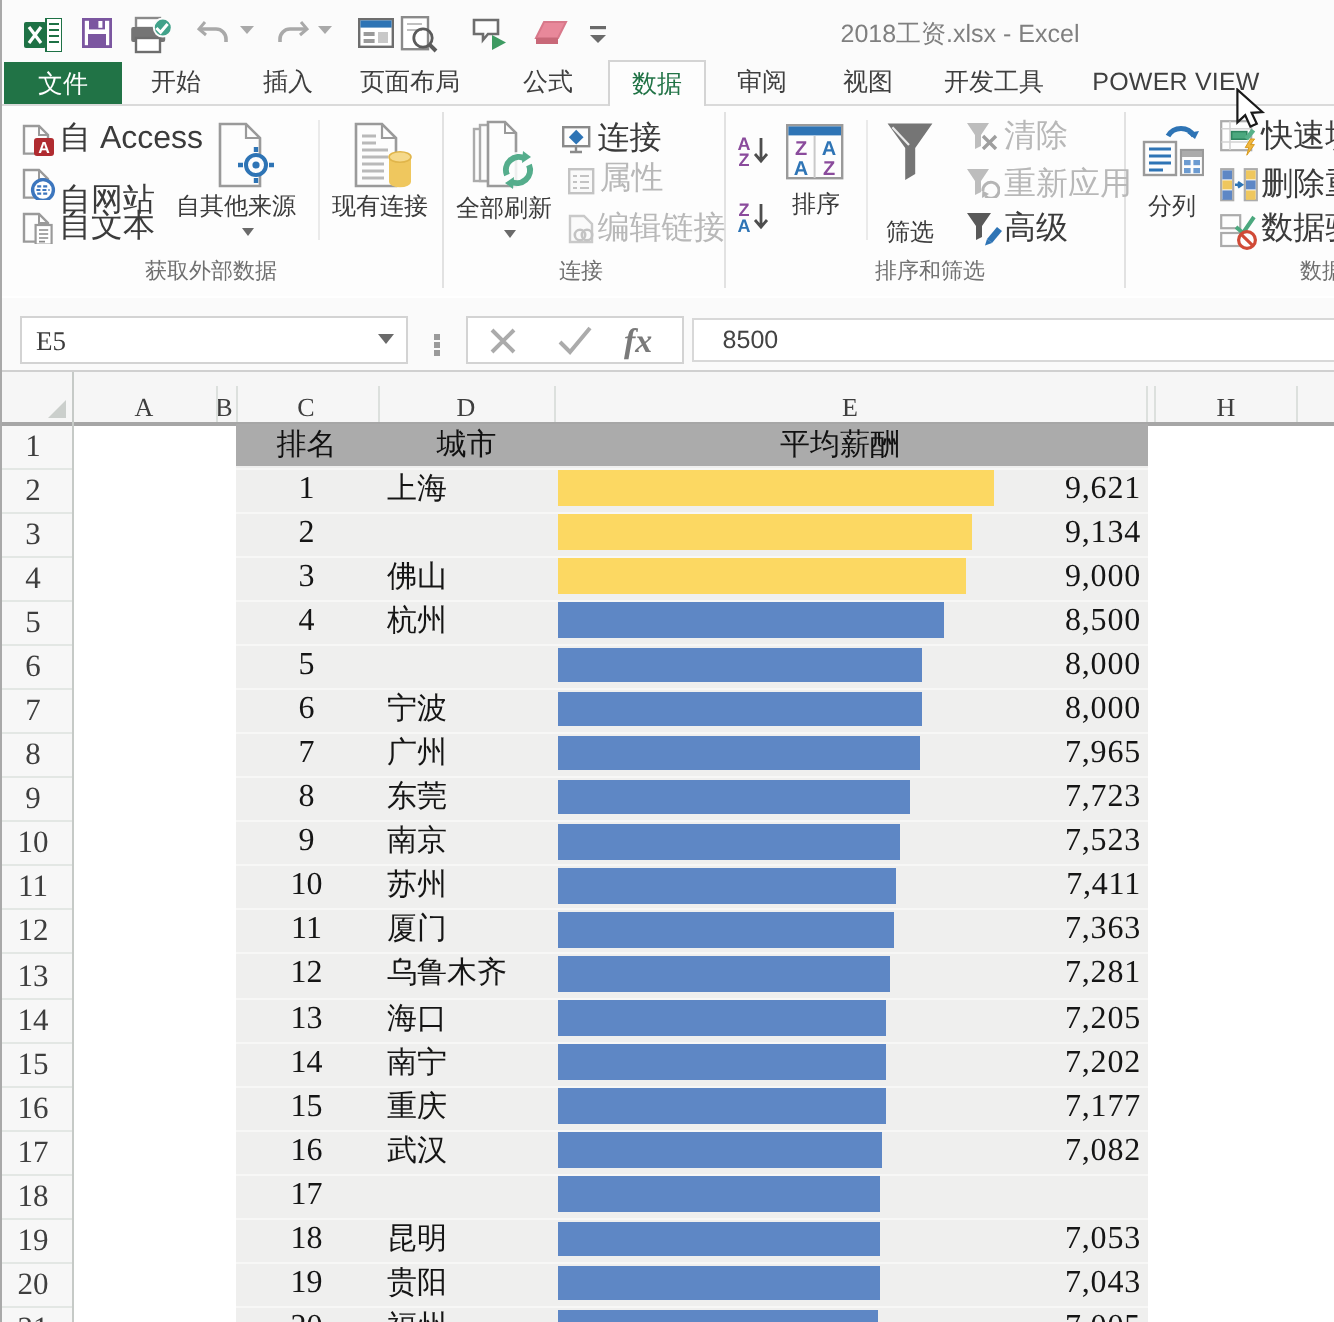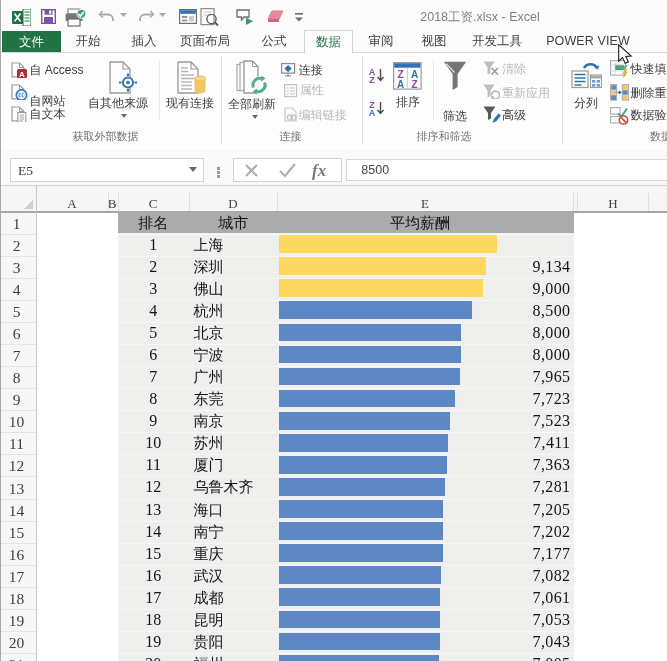--- a/index.html
+++ b/index.html
@@ -10,21 +10,21 @@
 #title{position:absolute;top:9px;left:380px;width:200px;text-align:center;font-size:12.5px;color:#7F7F7F}
 
 .tab{position:absolute;top:31px;height:21px;line-height:21px;font-size:12.5px;color:#3F3F3F;text-align:center}
 #filetab{position:absolute;left:2px;top:30.5px;width:59px;height:22px;background:#217346;color:#fff;font-size:12.5px;text-align:center;line-height:22px}
 #seltab{position:absolute;left:304px;top:29.5px;width:49px;height:23.5px;background:#FDFDFD;border:1px solid #D4D4D4;border-bottom:none;color:#217346;font-size:12.5px;text-align:center;line-height:23px;z-index:3}
 #tabline{position:absolute;left:0;top:52px;width:667px;height:1px;background:#DADADA;z-index:2}
 #ribbon{position:absolute;left:1px;top:53px;width:666px;height:95px;background:#FDFDFD}
 .gsep{position:absolute;top:56px;height:88px;width:1px;background:#E2E2E2}
 .isep{position:absolute;top:60px;height:60px;width:1px;background:#EAEAEA}
 .glabel{position:absolute;top:129px;height:14px;line-height:14px;font-size:11px;color:#707070;text-align:center;white-space:nowrap}
-.sbtxt{position:absolute;font-size:12px;color:#3B3B3B;white-space:nowrap;height:16px;line-height:16px}
+.sbtxt{position:absolute;font-size:16px;color:#3B3B3B;white-space:nowrap;height:16px;line-height:16px}
 .sbtxt.dis{color:#B8B8B8}
 .bigtxt{position:absolute;font-size:12px;color:#3B3B3B;text-align:center;white-space:nowrap;height:14px;line-height:14px}
 .dd{position:absolute;width:0;height:0;border-left:3.5px solid transparent;border-right:3.5px solid transparent;border-top:4px solid #6A6A6A}
 
 #fbar{position:absolute;left:1px;top:149px;width:666px;height:37px;background:#FAFAFA}
 #namebox{position:absolute;left:10px;top:158px;width:193.5px;height:23.5px;background:#fff;border:1px solid #D3D3D3}
 #nametext{position:absolute;left:7px;top:4px;font-family:"Liberation Serif",serif;font-size:13.5px;color:#3B3B3B}
 #fxbox{position:absolute;left:232.5px;top:158px;width:109px;height:23.5px;background:#fff;border:1px solid #D3D3D3}
 #inputbox{position:absolute;left:346.3px;top:158.5px;width:321px;height:22.8px;background:#fff;border:1px solid #D8D8D8;border-right:none}
 #inputtext{position:absolute;left:14px;top:3.5px;font-size:12.5px;color:#444}
@@ -127,21 +127,21 @@
 <div class="tab" style="left:470px;width:54px">开发工具</div>
 <div class="tab" style="left:546px;width:84px;letter-spacing:0.1px">POWER VIEW</div>
 
 <div class="gsep" style="left:220.5px"></div>
 <div class="gsep" style="left:361.7px"></div>
 <div class="gsep" style="left:561.6px"></div>
 <div class="isep" style="left:159.2px"></div>
 <div class="isep" style="left:433px"></div>
 <div class="glabel" style="left:40px;width:131px">获取外部数据</div>
 <div class="glabel" style="left:266px;width:49px">连接</div>
-<div class="glabel" style="left:409px;width:70px">排序和筛选</div>
+<div class="glabel" style="left:430px;width:70px">排序和筛选</div>
 <div class="glabel" style="left:650px;width:60px;text-align:left">数据工具</div>
 <div class="sbtxt" style="left:29.5px;top:61.5px">自 Access</div>
 <div class="sbtxt" style="left:29.5px;top:93px">自网站</div>
 <div class="sbtxt" style="left:29.5px;top:105.5px">自文本</div>
 <div class="bigtxt" style="left:88px;width:60px;top:95.5px">自其他来源</div>
 <div class="dd" style="left:121px;top:114px"></div>
 <div class="bigtxt" style="left:160px;width:60px;top:95.5px">现有连接</div>
 <div class="bigtxt" style="left:222px;width:60px;top:96.5px">全部刷新</div>
 <div class="dd" style="left:251.5px;top:115px"></div>
 <div class="sbtxt" style="left:298.8px;top:61.5px">连接</div>
@@ -339,42 +339,41 @@
 <div id="fillband"></div>
 <div id="hdrband"></div>
 <div class="hc" style="left:117.5px;width:71.5px">排名</div>
 <div class="hc" style="left:189px;width:88.5px">城市</div>
 <div class="hc" style="left:272px;width:296px">平均薪酬</div>
 <div id="rows">
     <div class="rr" style="top:233.6px">
       <div class="rk">1</div>
       <div class="ct">上海</div>
       <div class="bar" style="width:218.0px;background:#FCD862"></div>
+      <div class="val">9,621</div>
     </div>
     <div class="rr" style="top:255.7px">
       <div class="rk">2</div>
-      <div class="ct">深圳</div>
       <div class="bar" style="width:207.1px;background:#FCD862"></div>
       <div class="val">9,134</div>
     </div>
     <div class="rr" style="top:277.7px">
       <div class="rk">3</div>
       <div class="ct">佛山</div>
       <div class="bar" style="width:204.2px;background:#FCD862"></div>
       <div class="val">9,000</div>
     </div>
     <div class="rr" style="top:299.8px">
       <div class="rk">4</div>
       <div class="ct">杭州</div>
       <div class="bar" style="width:193.0px;background:#5E87C5"></div>
       <div class="val">8,500</div>
     </div>
     <div class="rr" style="top:321.9px">
       <div class="rk">5</div>
-      <div class="ct">北京</div>
       <div class="bar" style="width:181.8px;background:#5E87C5"></div>
       <div class="val">8,000</div>
     </div>
     <div class="rr" style="top:344.0px">
       <div class="rk">6</div>
       <div class="ct">宁波</div>
       <div class="bar" style="width:181.8px;background:#5E87C5"></div>
       <div class="val">8,000</div>
     </div>
     <div class="rr" style="top:366.0px">
@@ -432,23 +431,21 @@
       <div class="val">7,177</div>
     </div>
     <div class="rr" style="top:564.7px">
       <div class="rk">16</div>
       <div class="ct">武汉</div>
       <div class="bar" style="width:161.3px;background:#5E87C5"></div>
       <div class="val">7,082</div>
     </div>
     <div class="rr" style="top:586.8px">
       <div class="rk">17</div>
-      <div class="ct">成都</div>
       <div class="bar" style="width:160.9px;background:#5E87C5"></div>
-      <div class="val">7,061</div>
     </div>
     <div class="rr" style="top:608.9px">
       <div class="rk">18</div>
       <div class="ct">昆明</div>
       <div class="bar" style="width:160.7px;background:#5E87C5"></div>
       <div class="val">7,053</div>
     </div>
     <div class="rr" style="top:631.0px">
       <div class="rk">19</div>
       <div class="ct">贵阳</div>

